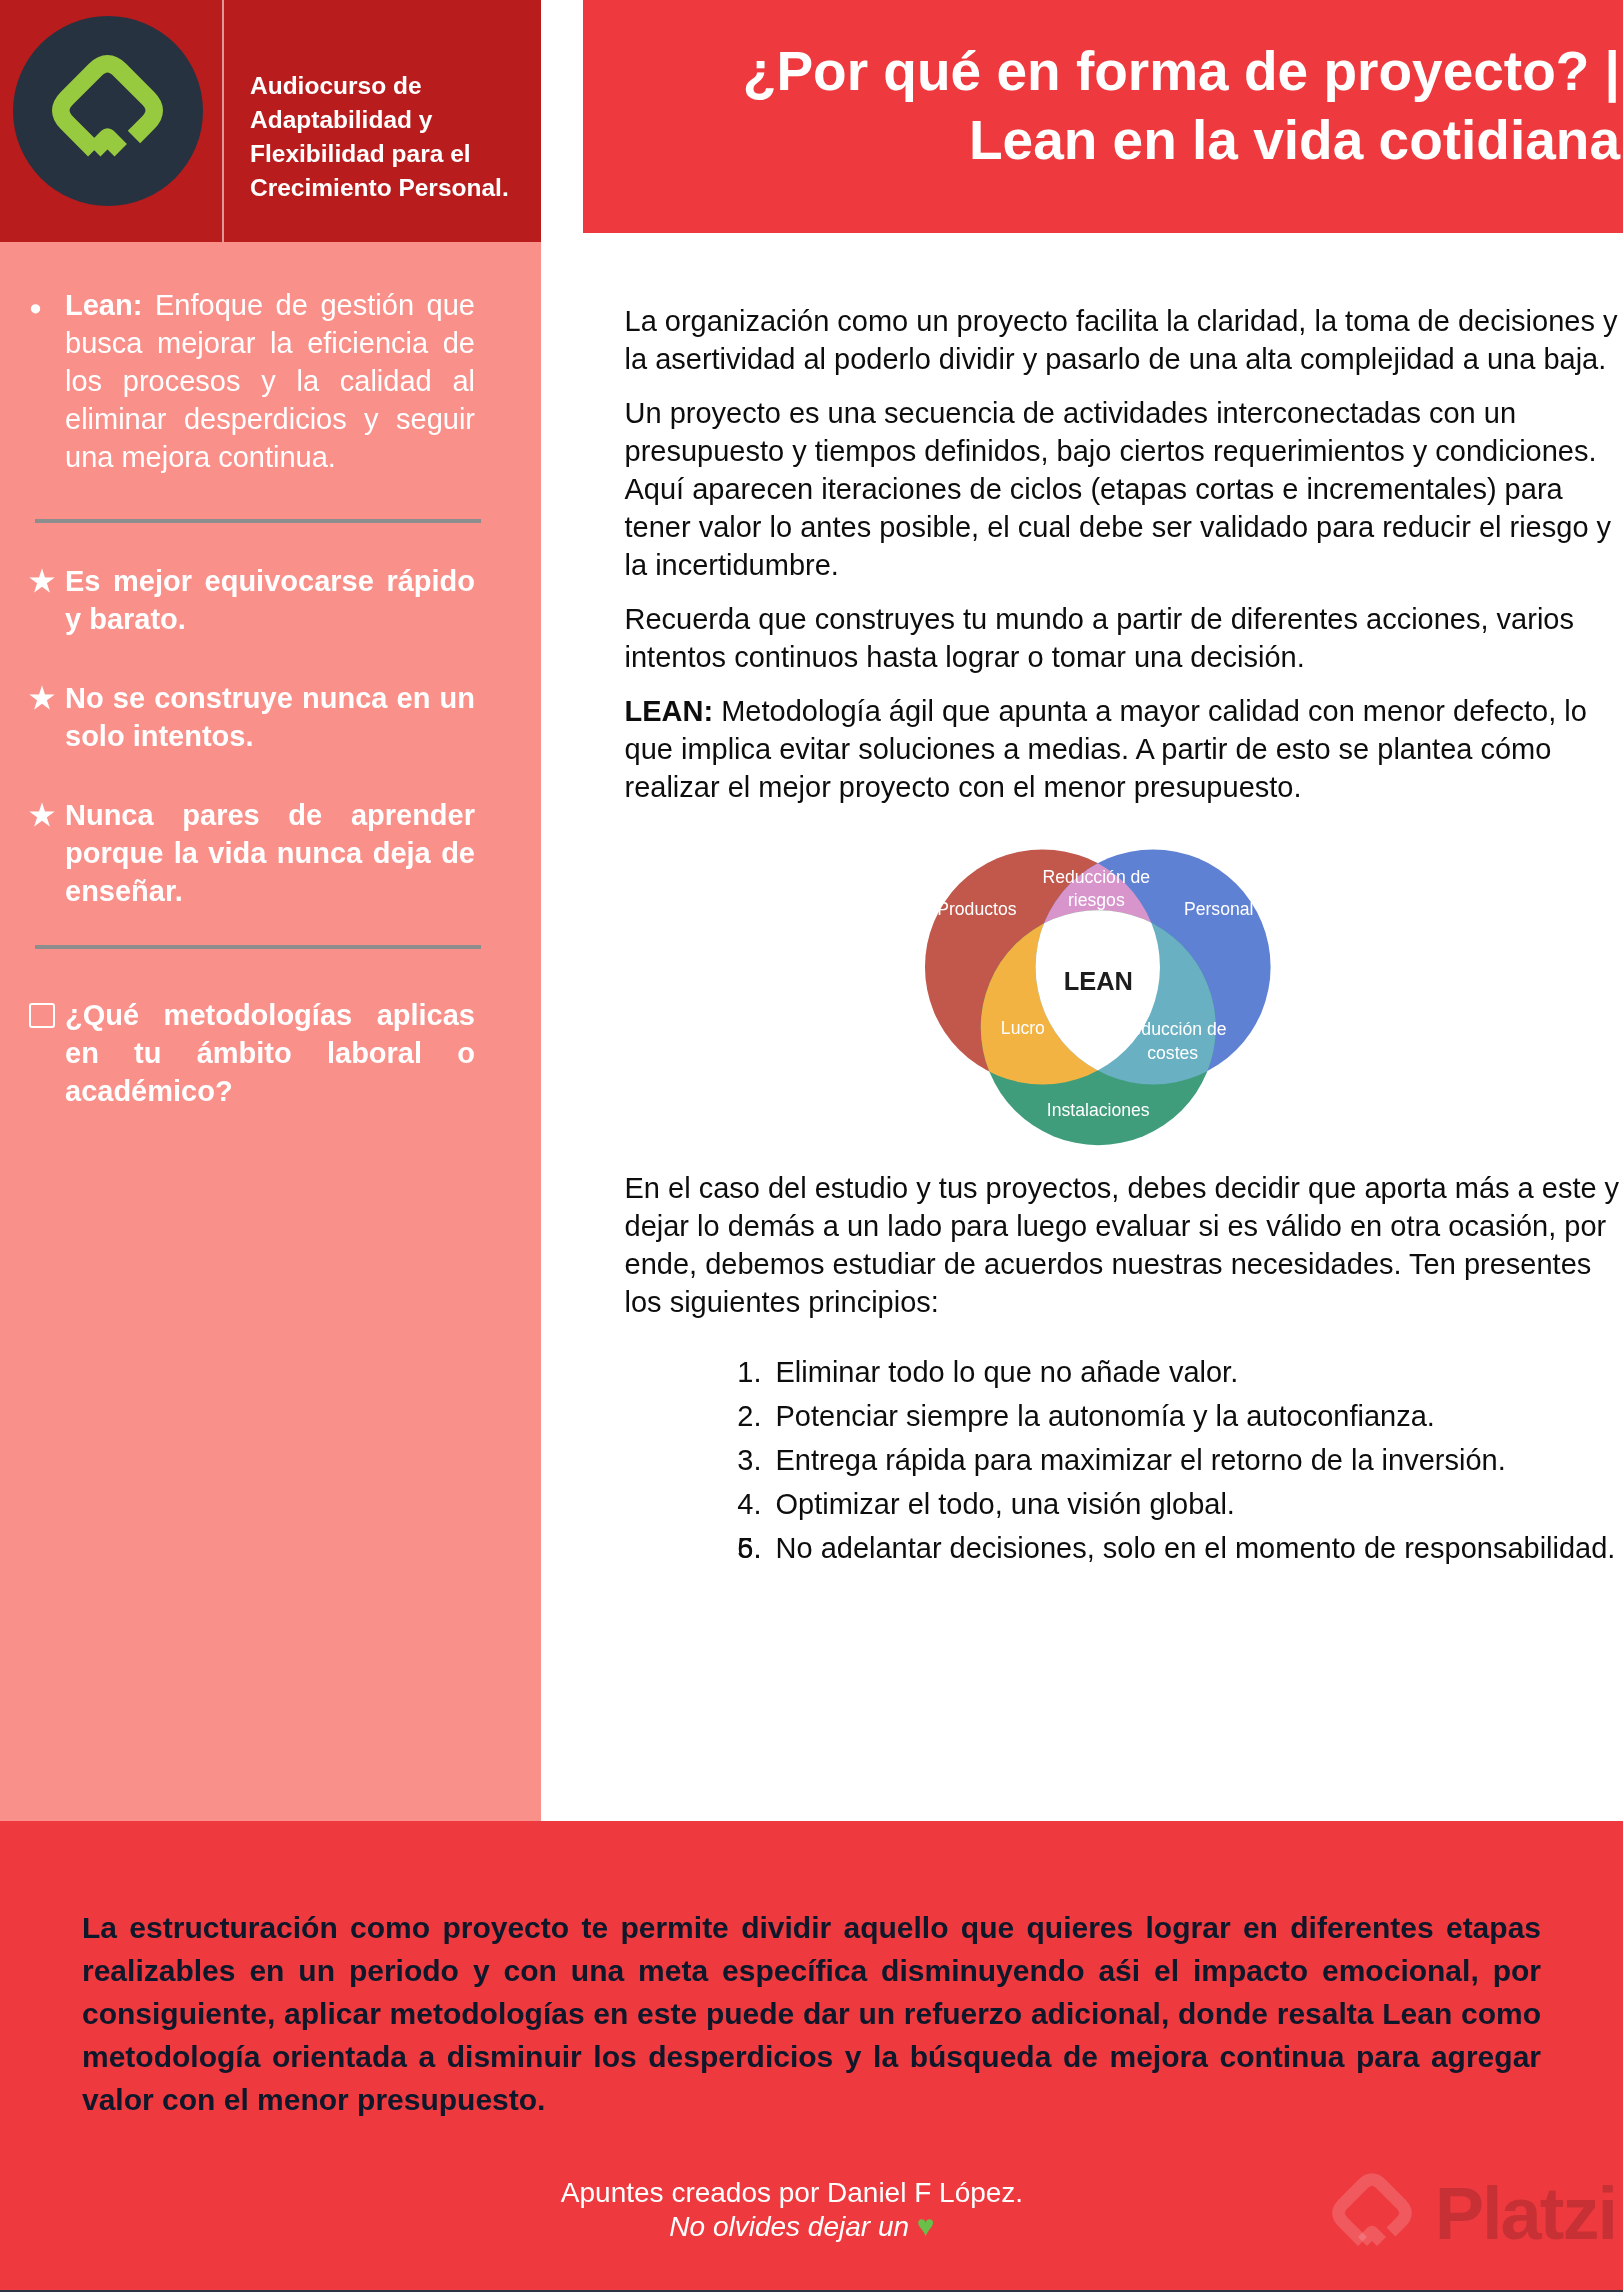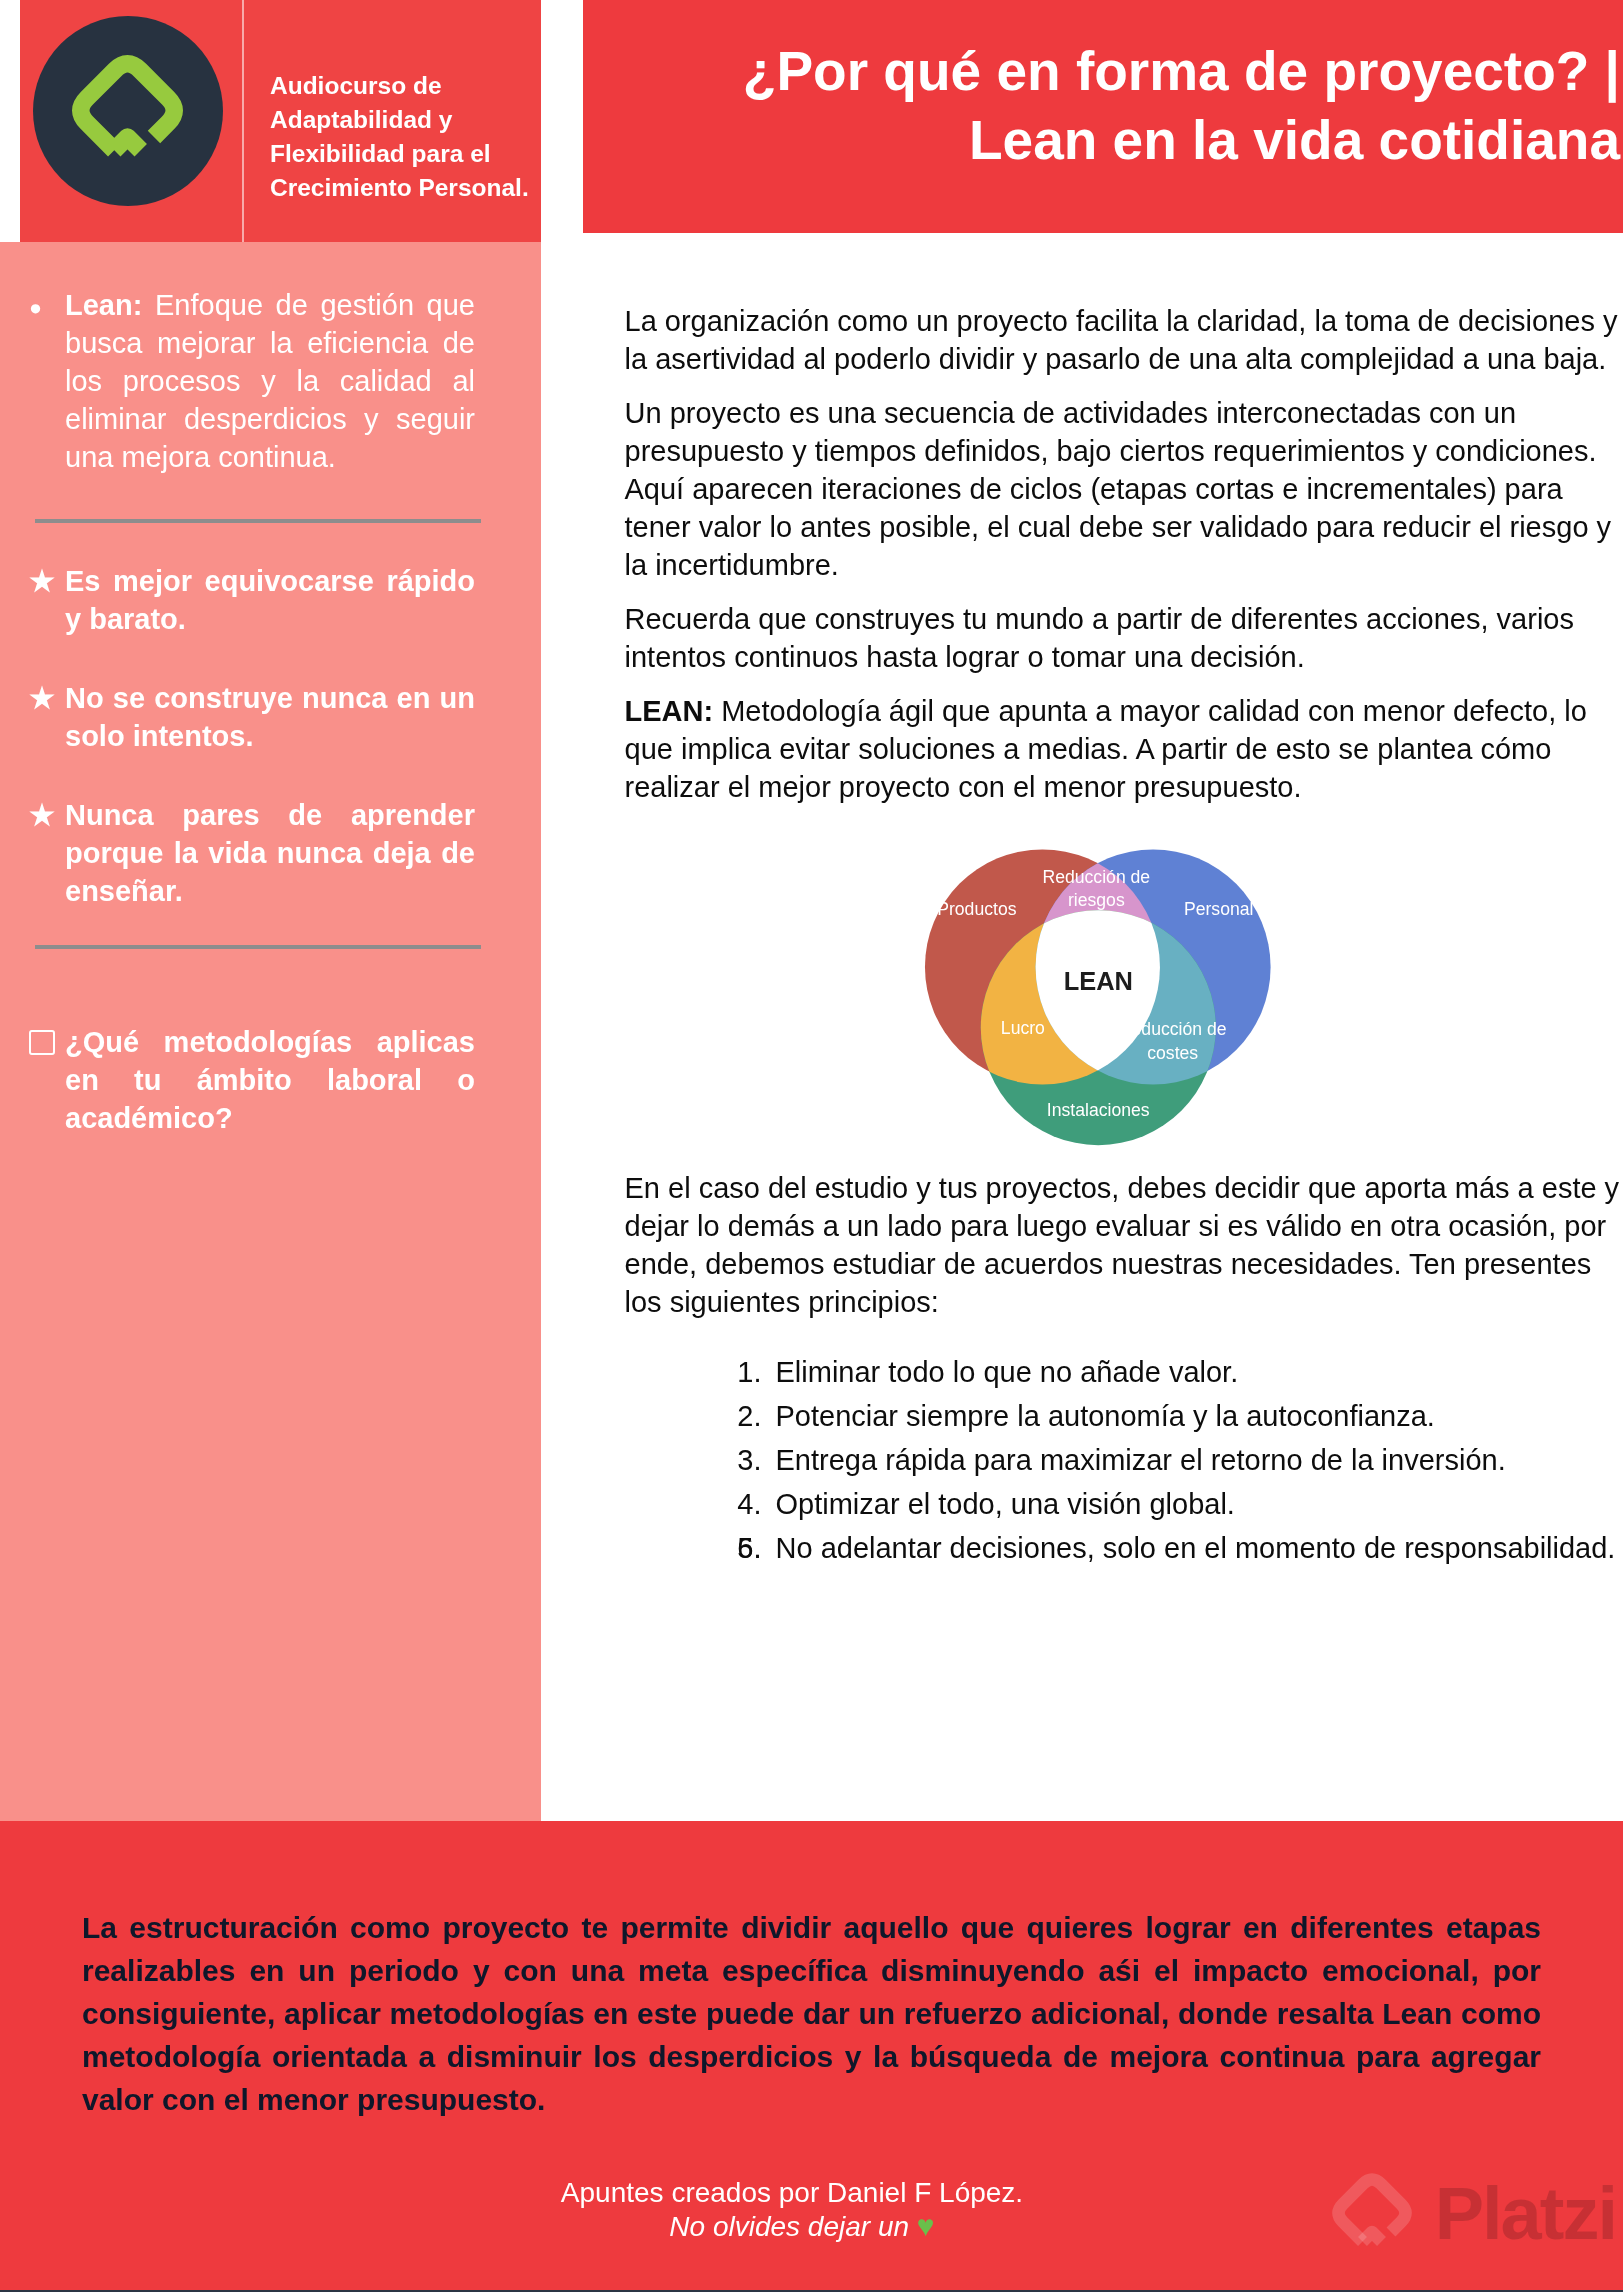--- a/index.html
+++ b/index.html
@@ -1,37 +1,37 @@
 <!DOCTYPE html>
 <html><head>
 <meta charset="utf-8">
 <style>
   html,body{margin:0;padding:0;background:#ffffff;}
   .page{position:relative;width:1623px;height:2293px;overflow:hidden;background:#fff;
         font-family:"Liberation Sans",sans-serif;}
 
   
   .col-left{position:absolute;left:0;top:0;width:541px;height:1821px;}
-  .header-left{position:relative;height:242px;background:#ef4444;margin-left:20px;}
+  .header-left{position:relative;height:242px;background:#b91c1c;}
   .seam{position:absolute;left:222px;top:0;width:2px;height:100%;background:rgba(255,255,255,.55);}
   .logo-circle{position:absolute;left:12.7px;top:15.7px;width:190px;height:190px;border-radius:50%;
                background:#273240;}
   .logo-glyph{position:absolute;left:29px;top:29px;color:#97ca3e;}
   .course-title{position:absolute;left:250px;top:69px;color:#fff;font-weight:bold;
                 font-size:24.5px;line-height:34px;}
   .sidebar{position:absolute;left:0;top:242px;width:541px;height:1579px;background:#f9908a;
            box-sizing:border-box;padding:44px 66px 0 29px;color:#fff;}
   .side-item{position:relative;padding-left:36px;font-size:29px;line-height:38px;text-align:justify;}
   .side-item .glyph{position:absolute;left:0;top:0;width:33px;text-align:left;}
   .side-item .glyph.dot{font-size:21.6px;top:2.9px;}
   .side-item.bold{font-weight:bold;}
   .checkbox{position:absolute;left:0;top:6.9px;width:21.6px;height:21.6px;border:2.9px solid #fff;
             border-radius:2.9px;}
   .side-divider{height:3.9px;background:#8d8d8d;margin-left:5.9px;margin-right:-5.9px;}
-  .mt44{margin-top:43px}.mt40{margin-top:39px}.mt42{margin-top:41px}.mt36{margin-top:35px}.mt48{margin-top:74px}
+  .mt44{margin-top:43px}.mt40{margin-top:39px}.mt42{margin-top:41px}.mt36{margin-top:35px}.mt48{margin-top:47px}
 
   
   .col-right{position:absolute;left:541px;top:0;width:1082px;height:1821px;background:#fff;padding-left:42px;}
   .header-right{height:233px;background:#ee3a3e;box-sizing:border-box;text-align:right;
                 padding:37px 45px 0 0;color:#fff;font-weight:bold;font-size:55px;line-height:69px;}
   .content{box-sizing:border-box;padding:53px 13.7px 0 25.5px;color:#0d0d0d;font-size:29px;
            line-height:38px;}
   .content p{margin:16px;}
   .gap39{margin-top:38px}.gap46{margin-top:45px}.gap37{margin-top:36px}.gap23{margin-top:22.5px}
   .venn-wrap{margin:2px 0 0 267px;width:470px;height:331px;}

